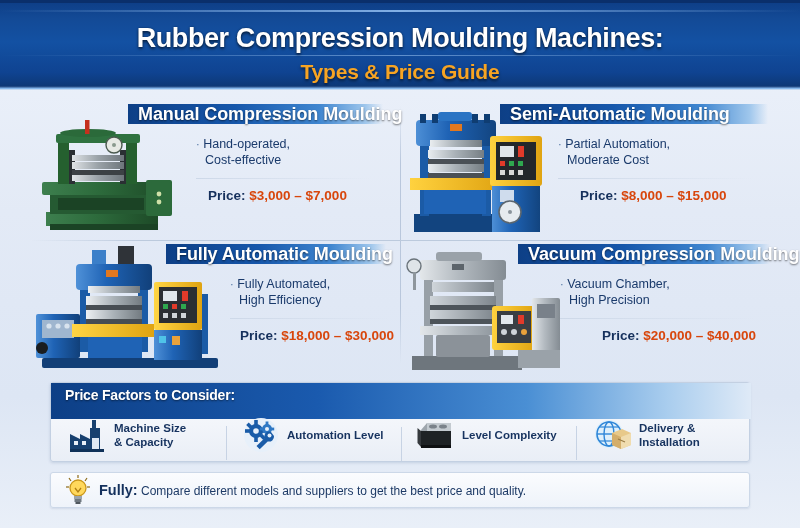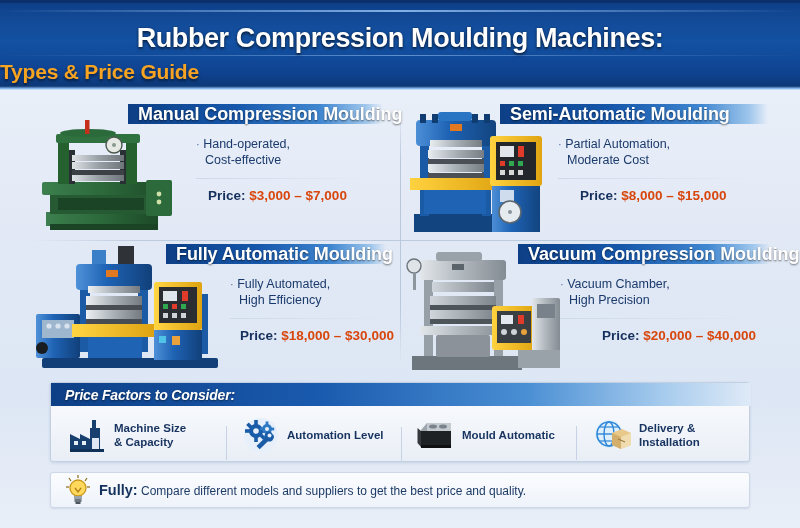--- a/index.html
+++ b/index.html
@@ -18,21 +18,21 @@
     border-top:3px solid #0a2f6b; overflow:hidden; }
   .header::before { content:""; position:absolute; left:0; right:0; top:7px; height:2px;
     background:linear-gradient(90deg,rgba(120,170,235,0) 0%,rgba(150,195,245,.85) 50%,rgba(120,170,235,0) 100%); }
   .header::after { content:""; position:absolute; left:0; right:0; bottom:0; height:4px;
     background:linear-gradient(180deg,#0a2f6b,#7fb2e8 60%,#dce9f8); }
   .hdr-sheen { position:absolute; left:0; right:0; top:52px; height:1px;
     background:linear-gradient(90deg,rgba(140,185,240,0) 0%,rgba(160,200,245,.55) 50%,rgba(140,185,240,0) 100%); }
   .title { position:absolute; left:0; right:0; top:20px; text-align:center;
     font-size:27px; font-weight:bold; color:#ffffff; letter-spacing:-.4px;
     text-shadow:0 2px 3px rgba(0,0,0,.55), 0 0 2px rgba(0,0,0,.4); }
-  .subtitle { position:absolute; left:0; right:0; top:57px; text-align:left;
+  .subtitle { position:absolute; left:0; right:0; top:57px; text-align:center;
     font-size:21px; font-weight:bold; color:#f7a423; letter-spacing:-.2px;
     text-shadow:0 2px 3px rgba(0,0,0,.55); }
 
   
   .grid { position:absolute; left:18px; top:96px; width:764px; height:278px; }
   .vline { position:absolute; left:382px; top:10px; width:1px; height:258px;
     background:linear-gradient(180deg,rgba(190,205,225,0),#b9c7dc 22%,#b9c7dc 78%,rgba(190,205,225,0)); }
   .hline { position:absolute; left:12px; top:144px; width:740px; height:1px;
     background:linear-gradient(90deg,rgba(190,205,225,0),#bccadd 15%,#bccadd 85%,rgba(190,205,225,0)); }
 
@@ -84,24 +84,24 @@
   .m1 { left:10px;  top:22px;  width:160px; height:112px; }
   .m2 { left:8px;   top:8px;   width:150px; height:128px; }
   .m3 { left:14px;  top:6px;   width:200px; height:130px; }
   .m4 { left:6px;   top:8px;   width:160px; height:128px; }
 
   
   .factors { position:absolute; left:50px; top:382px; width:700px; height:80px;
     background:linear-gradient(180deg,#fbfcfe 0%,#f2f5fa 55%,#e9eef6 100%);
     border:1px solid #c3d0e2; border-radius:3px;
     box-shadow:0 1px 3px rgba(40,70,120,.16); }
-  .factors-title { position:absolute; left:0; top:0; width:700px; height:23px;
+  .factors-title { position:absolute; left:0; top:0; width:700px; height:36px;
     line-height:24px; padding-left:14px; color:#fff; font-size:14px; font-weight:bold;
     letter-spacing:-.2px; text-shadow:0 1px 2px rgba(0,0,0,.5);
-    background:linear-gradient(90deg,#0d3f86 0%,#1a5aae 38%,#4a8fd4 68%,#a9cdee 88%,#dfeaf7 100%);font-style:italic; }
+    background:linear-gradient(90deg,#0d3f86 0%,#1a5aae 38%,#4a8fd4 68%,#a9cdee 88%,#dfeaf7 100%); }
   .factor-row { position:absolute; left:0; top:26px; width:700px; height:52px;
     display:flex; align-items:center; }
   .factor { flex:1; display:flex; align-items:center; gap:7px; padding-left:16px;
     position:relative; }
   .factor + .factor::before { content:""; position:absolute; left:0; top:8px;
     width:1px; height:34px; background:#c7d3e4; }
   .factor-label { font-size:11.5px; font-weight:bold; color:#17335f; line-height:14px; }
   .fi { flex:0 0 auto; }
 
   
@@ -412,21 +412,21 @@
       <div class="factor">
         <svg class="fi" width="38" height="32" viewBox="0 0 38 32">
           <path d="M4 11 L10 4 L34 4 L34 12 L4 12 Z" fill="#9ea6ad"></path>
           <path d="M10 4 L34 4 L34 12 L10 12 Z" fill="#c3cad0"></path>
           <ellipse cx="16" cy="7.6" rx="4" ry="2" fill="#7a828a"></ellipse>
           <ellipse cx="26" cy="7.6" rx="4" ry="2" fill="#7a828a"></ellipse>
           <rect x="4" y="12" width="30" height="16" fill="#1e2225"></rect>
           <path d="M4 12 L4 28 L0.5 24 L0.5 9 Z" fill="#35393d"></path>
           <rect x="4" y="26" width="30" height="3" fill="#0e1012"></rect>
         </svg>
-        <div class="factor-label">Mould Automatic</div>
+        <div class="factor-label">Level Complexity</div>
       </div>
 
       <div class="factor">
         <svg class="fi" width="40" height="34" viewBox="0 0 40 34">
           <circle cx="17" cy="16" r="14" fill="#dff0fb"></circle>
           <circle cx="17" cy="16" r="12" fill="none" stroke="#2f86d8" stroke-width="1.6"></circle>
           <ellipse cx="17" cy="16" rx="5" ry="12" fill="none" stroke="#2f86d8" stroke-width="1.4"></ellipse>
           <line x1="5" y1="16" x2="29" y2="16" stroke="#2f86d8" stroke-width="1.4"></line>
           <line x1="7" y1="9" x2="27" y2="9" stroke="#2f86d8" stroke-width="1.2"></line>
           <line x1="7" y1="23" x2="27" y2="23" stroke="#2f86d8" stroke-width="1.2"></line>

